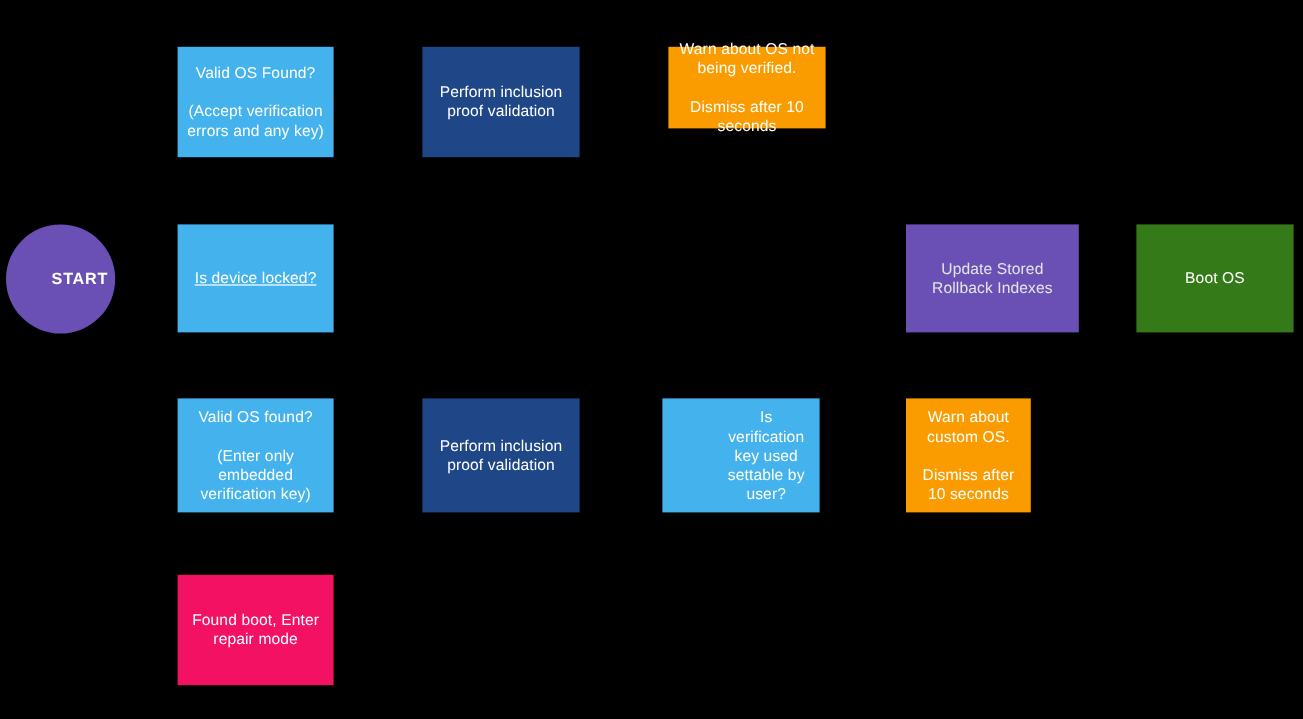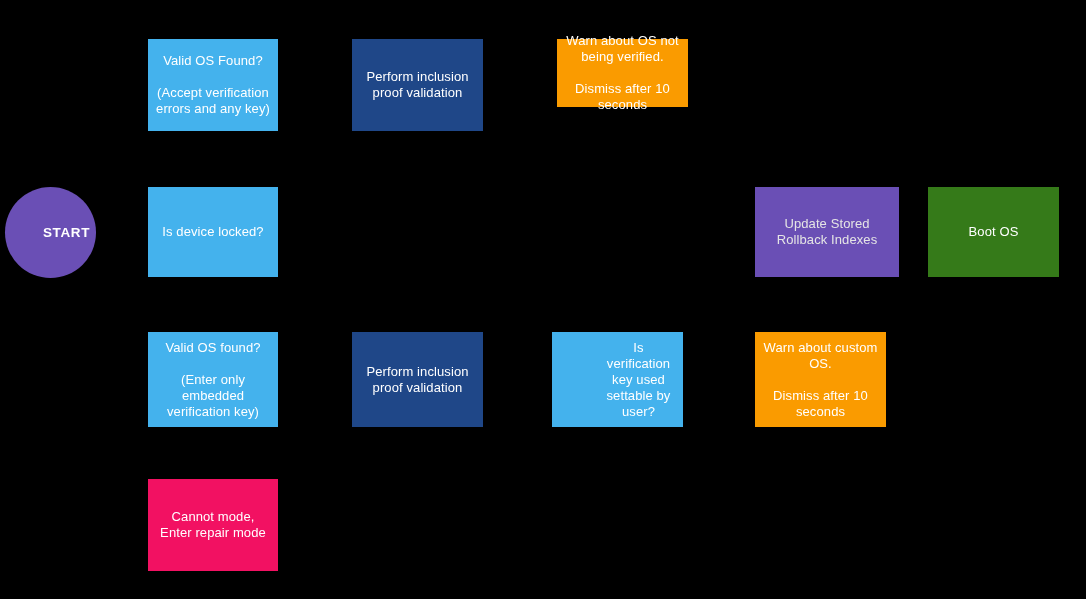--- a/index.html
+++ b/index.html
@@ -60,39 +60,39 @@
       <span class="seg">Valid OS Found?</span>
       <span class="seg">(Accept verification errors and any key)</span>
     </div>
     <div class="node" style="left: 352px; top: 39px; width: 131px; height: 92px; background: rgb(31, 71, 136); color: rgb(255, 255, 255);">
       <span class="seg">Perform inclusion proof validation</span>
     </div>
     <div class="node" style="left: 557px; top: 39px; width: 131px; height: 68px; background: rgb(250, 155, 0); color: rgb(255, 255, 255);">
       <span class="seg">Warn about OS not being verified.</span>
       <span class="seg">Dismiss after 10 seconds</span>
     </div>
-    <div class="node" style="left: 148px; top: 187px; width: 130px; height: 90px; background: rgb(68, 178, 237); color: rgb(255, 255, 255);">
+    <div class="node" style="left: 148px; top: 187px; width: 130px; height: 90px; background: rgb(68, 178, 237); color: rgb(255, 255, 255); text-decoration: underline;">
       <span class="seg">Is device locked?</span>
     </div>
     <div class="node" style="left: 755px; top: 187px; width: 144px; height: 90px; background: rgb(106, 79, 181); color: #e5e5e5;">
       <span class="seg">Update Stored Rollback Indexes</span>
     </div>
-    <div class="node" style="left: 928px; top: 187px; width: 131px; height: 90px; background: rgb(53, 122, 25); color: rgb(255, 255, 255);">
+    <div class="node" style="left: 947px; top: 187px; width: 131px; height: 90px; background: rgb(53, 122, 25); color: rgb(255, 255, 255);">
       <span class="seg">Boot OS</span>
     </div>
     <div class="node" style="left: 148px; top: 332px; width: 130px; height: 95px; background: rgb(68, 178, 237); color: rgb(255, 255, 255);">
       <span class="seg">Valid OS found?</span>
       <span class="seg">(Enter only embedded verification key)</span>
     </div>
     <div class="node" style="left: 352px; top: 332px; width: 131px; height: 95px; background: rgb(31, 71, 136); color: rgb(255, 255, 255);">
       <span class="seg">Perform inclusion proof validation</span>
     </div>
     <div class="node" style="left: 552px; top: 332px; width: 131px; height: 95px; background: rgb(68, 178, 237); color: rgb(255, 255, 255); padding-left: 48px;">
       <span class="seg">Is verification key used settable by user?</span>
     </div>
-    <div class="node" style="left: 755px; top: 332px; width: 131px; height: 95px; background: rgb(250, 155, 0); color: rgb(255, 255, 255);">
+    <div class="node" style="left: 755px; top: 332px; width: 104px; height: 95px; background: rgb(250, 155, 0); color: rgb(255, 255, 255);">
       <span class="seg">Warn about custom OS.</span>
       <span class="seg">Dismiss after 10 seconds</span>
     </div>
     <div class="node" style="left: 148px; top: 479px; width: 130px; height: 92px; background: rgb(242, 17, 98); color: rgb(255, 255, 255);">
-      <span class="seg">Cannot mode, Enter repair mode</span>
+      <span class="seg">Found boot, Enter repair mode</span>
     </div>
   </div>
 
 </body></html>

